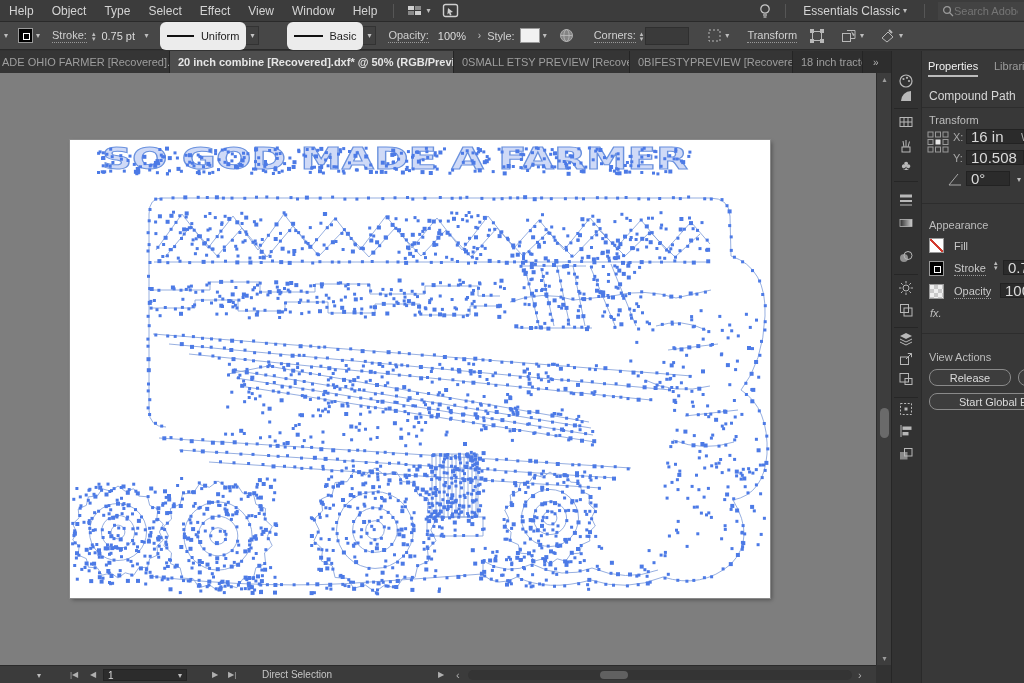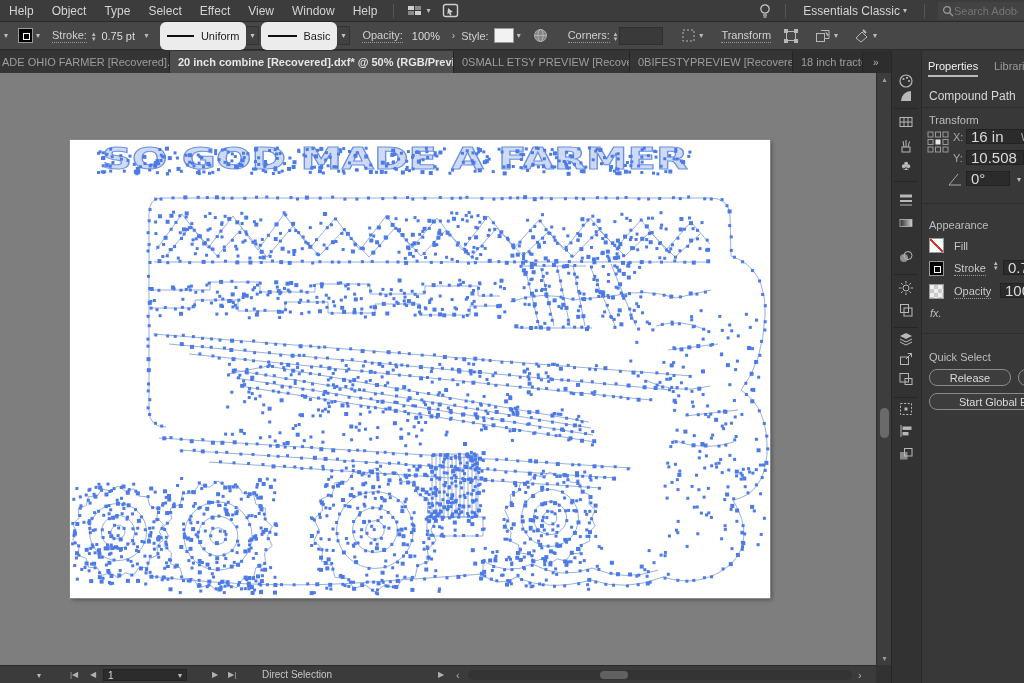--- a/index.html
+++ b/index.html
@@ -128,21 +128,21 @@
       <span>▴</span>
       <span>▾</span>
     </span>
   <span class="cb-field" style="width:44px;border:none;background:transparent">0.75 pt</span>
   <span class="chev">▾</span>
   <span class="lightbox" style="margin-left:12px;width:86px">
       <span class="pline"></span>
       <span>Uniform</span>
     </span>
   <span class="chevbtn">▾</span>
-  <span class="lightbox" style="margin-left:2px;width:76px">
+  <span class="lightbox" style="margin-left:28px;width:76px">
       <span class="pline"></span>
       <span>Basic</span>
     </span>
   <span class="chevbtn">▾</span>
   <span class="u" style="margin-left:12px">Opacity:</span>
   <span class="cb-field" style="width:38px;margin-left:5px;border:none;background:transparent">100%</span>
   <span class="gt" style="margin-left:6px">›</span>
   <span style="margin-left:6px">Style:</span>
   <span class="swatch-white" style="margin-left:5px"></span>
   <span class="chev">▾</span>
@@ -3541,21 +3541,21 @@
       <input value="0.75 pt" style="">
     </div>
   <span class="sw sw-op" style="top:233px"></span>
   <span class="abs u" style="left:32px;top:234px">Opacity</span>
   <div class="pfield" style="left:78px;top:232px;width:60px">
       <input value="100%" style="">
     </div>
   <span class="abs" style="left:8px;top:256px;font-style:italic;color:#bdbdbd">fx.</span>
   <div class="pdiv" style="top:282px"></div>
 
-  <span class="abs" style="left:7px;top:300px;color:#bdbdbd">Quick Select</span>
+  <span class="abs" style="left:7px;top:300px;color:#bdbdbd">View Actions</span>
   <div class="btn" style="left:7px;top:318px;width:82px">Release</div>
   <div class="btn" style="left:96px;top:318px;width:60px"></div>
   <div class="btn" style="left:7px;top:342px;width:140px">Start Global Edit</div>
 </div>
 
 <div class="statusbar">
   <span class="abs chev" style="left:34px;top:5px">▾</span>
   <span class="abs sb-ic" style="left:70px;top:4px">|◀</span>
   <span class="abs sb-ic" style="left:90px;top:4px">◀</span>
   <div class="abfield">

